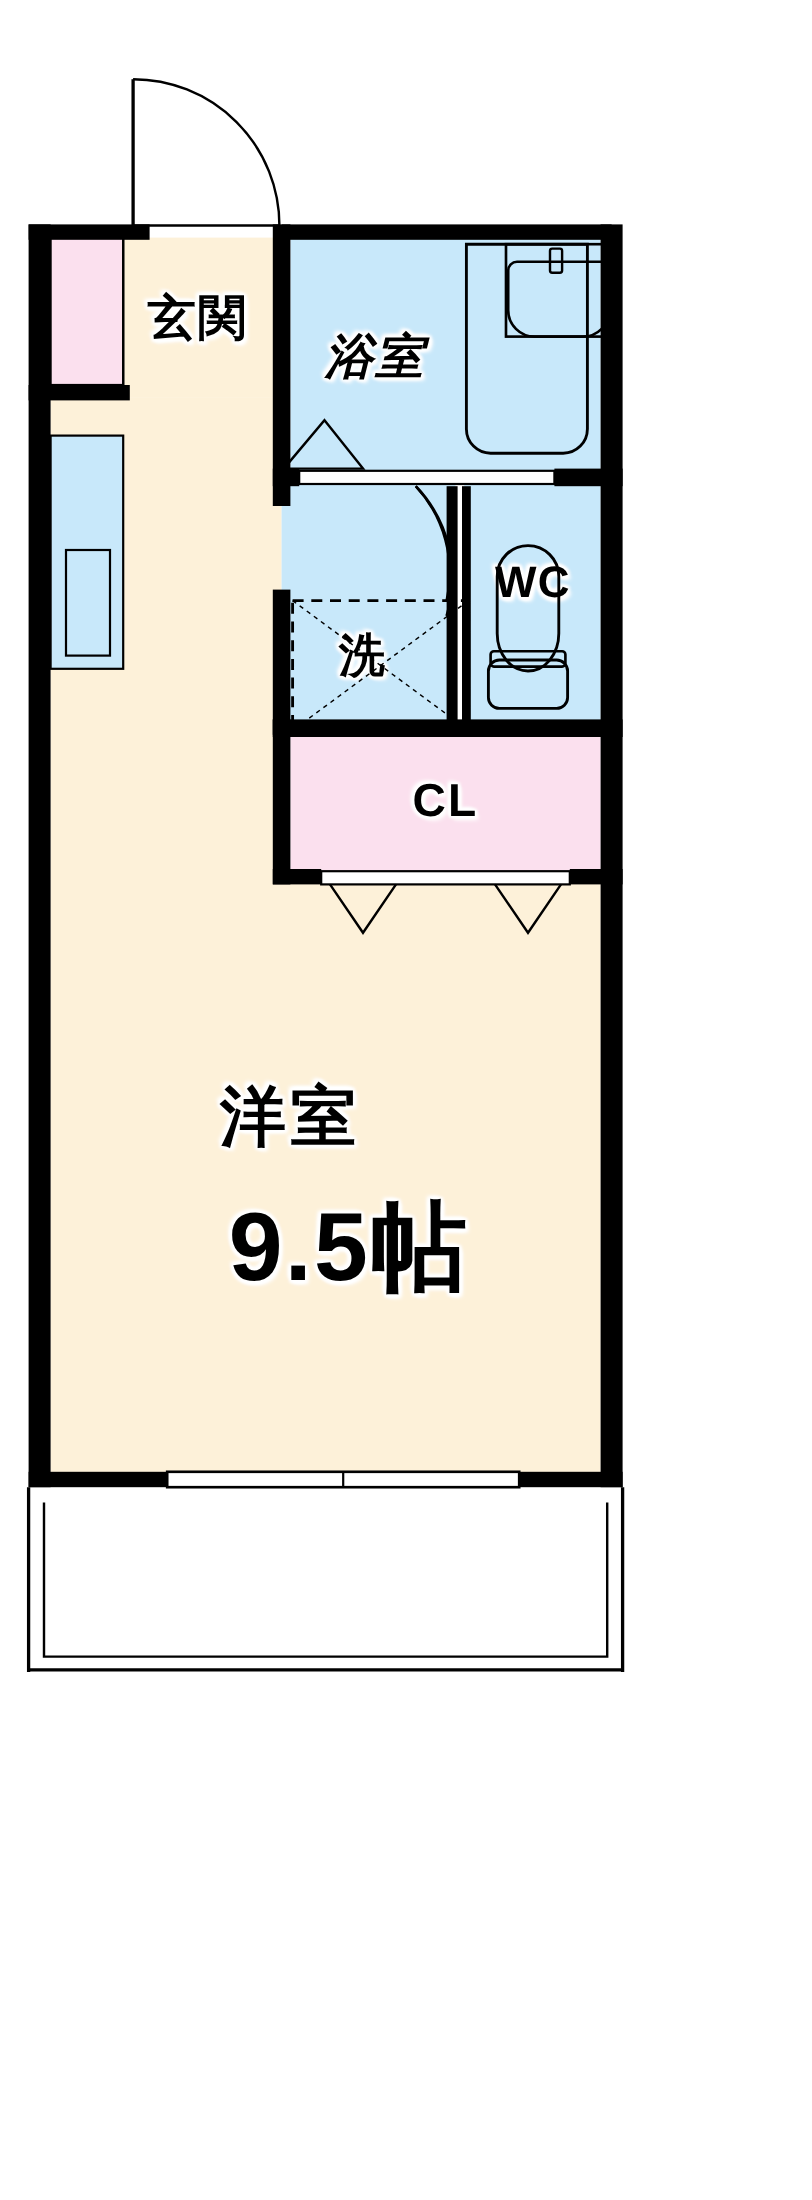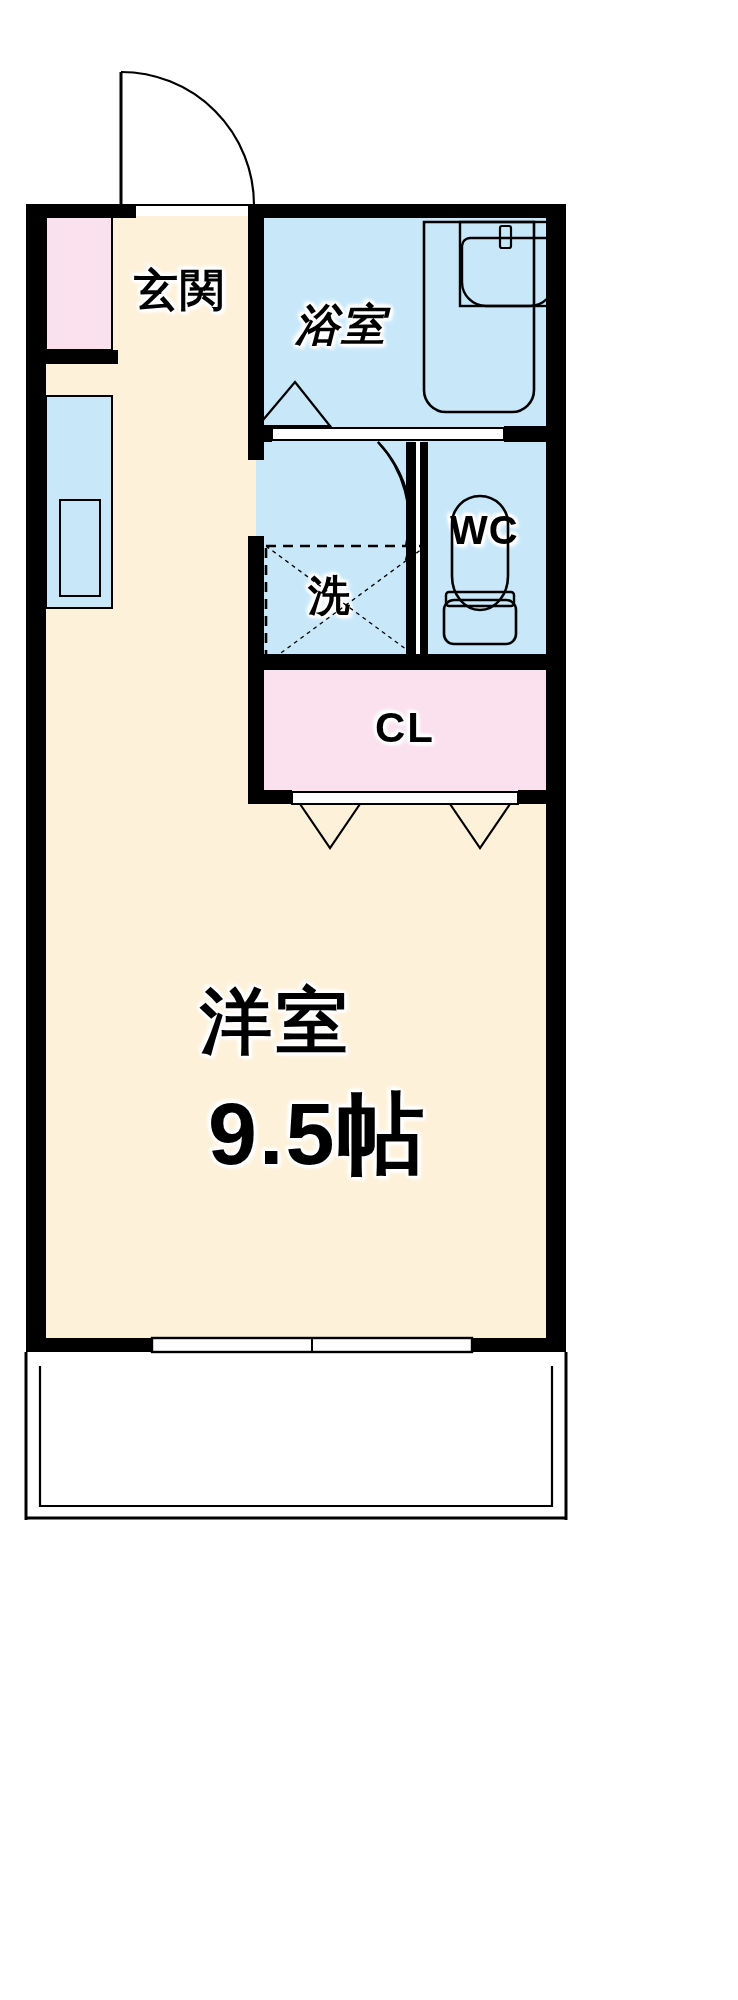--- a/index.html
+++ b/index.html
@@ -49,21 +49,21 @@
        2px -2px 3px #fff, -2px -2px 3px #fff,
        3px 3px 4px #fff, -3px -3px 4px #fff;
   }
   .lbl-genkan { font-size: 44px; letter-spacing: 2px; }
   .lbl-bath   { font-size: 44px; letter-spacing: 2px; }
   .lbl-wc     { font-size: 40px; letter-spacing: 1px;
                 font-family: "Liberation Sans", sans-serif; }
   .lbl-sen    { font-size: 42px; }
   .lbl-cl     { font-size: 42px; letter-spacing: 2px;
                 font-family: "Liberation Sans", sans-serif; }
-  .lbl-main1  { font-size: 72px; letter-spacing: 4px; }
+  .lbl-main1  { font-size: 60px; letter-spacing: 4px; }
   .lbl-main2  { font-size: 88px; letter-spacing: 2px;
                 font-family: "Liberation Sans", sans-serif; }
 
   
   #vec {
     position: absolute;
     left: 0; top: 0;
     width: 738px; height: 2000px;
     pointer-events: none;
   }

